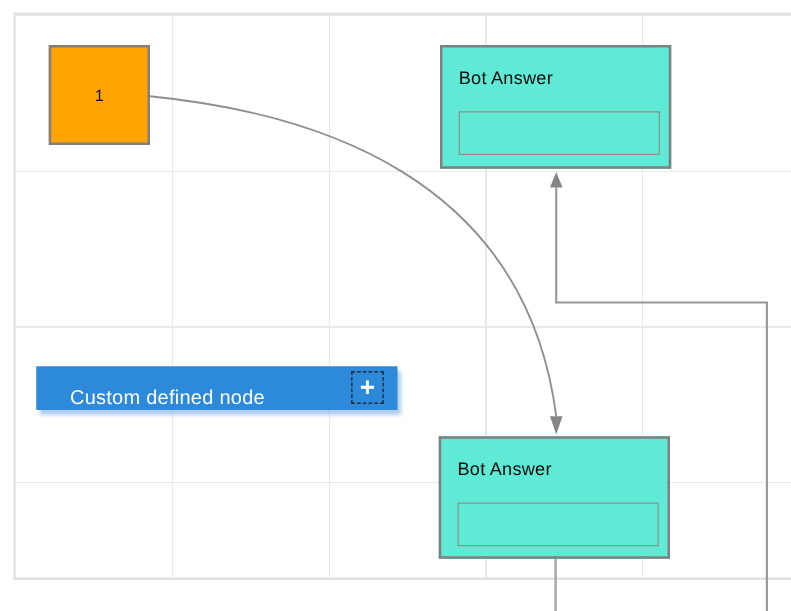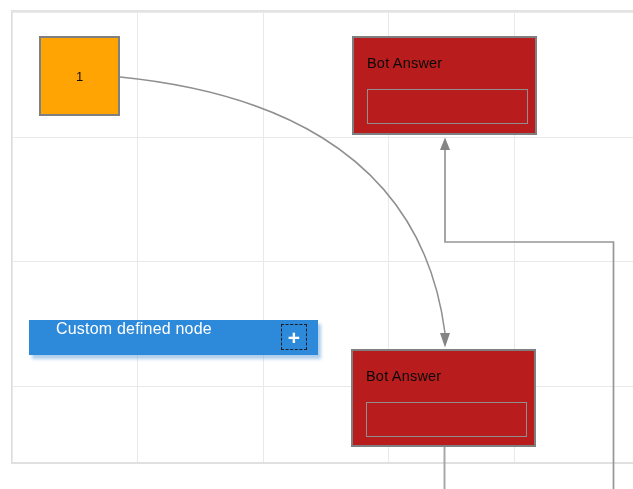--- a/index.html
+++ b/index.html
@@ -30,42 +30,42 @@
   .node{position:absolute;z-index:3;}
 
   .start-node{
     left:39px;top:36px;width:81px;height:80px;
     background:#ffa402;border:2px solid #7f7f7f;
     display:flex;align-items:center;justify-content:center;
     font-size:13px;color:#111;
   }
 
   .bot-node{
-    background:#b91c1c;border:2px solid #7f7f7f;
+    background:#5eead4;border:2px solid #7f7f7f;
   }
   .bot-node.top{left:352px;top:36px;width:185px;height:99px;}
   .bot-node.bottom{left:351px;top:349px;width:185px;height:98px;}
   .bot-node .title{
     position:absolute;left:13px;top:17px;
     font-size:14.5px;color:#0a0a0a;letter-spacing:.2px;white-space:nowrap;
   }
   .bot-node .field{
     position:absolute;left:13px;top:51px;width:161px;height:35px;
     border:1px solid #8f8f8f;background:transparent;
     font-size:13px;color:#222;
   }
 
   .custom-node{
     left:29px;top:293px;width:289px;height:35px;
     background:#2d89da;
     box-shadow:3px 4px 3px rgba(110,165,220,.55);
     color:#ffffff;
-    display:flex;align-items:flex-start;
+    display:flex;align-items:flex-end;
     padding-left:27px;
-    font-size:16px;letter-spacing:.2px;margin-top:27px;
+    font-size:16px;letter-spacing:.2px;
   }
   .plus-btn{
     position:absolute;right:11px;top:4px;width:26px;height:26px;
     border:1px dashed #1c1c1c;
     display:flex;align-items:center;justify-content:center;
     color:#ffffff;font-size:21px;font-weight:bold;line-height:1;
     cursor:pointer;
   }
 </style>
 </head>

